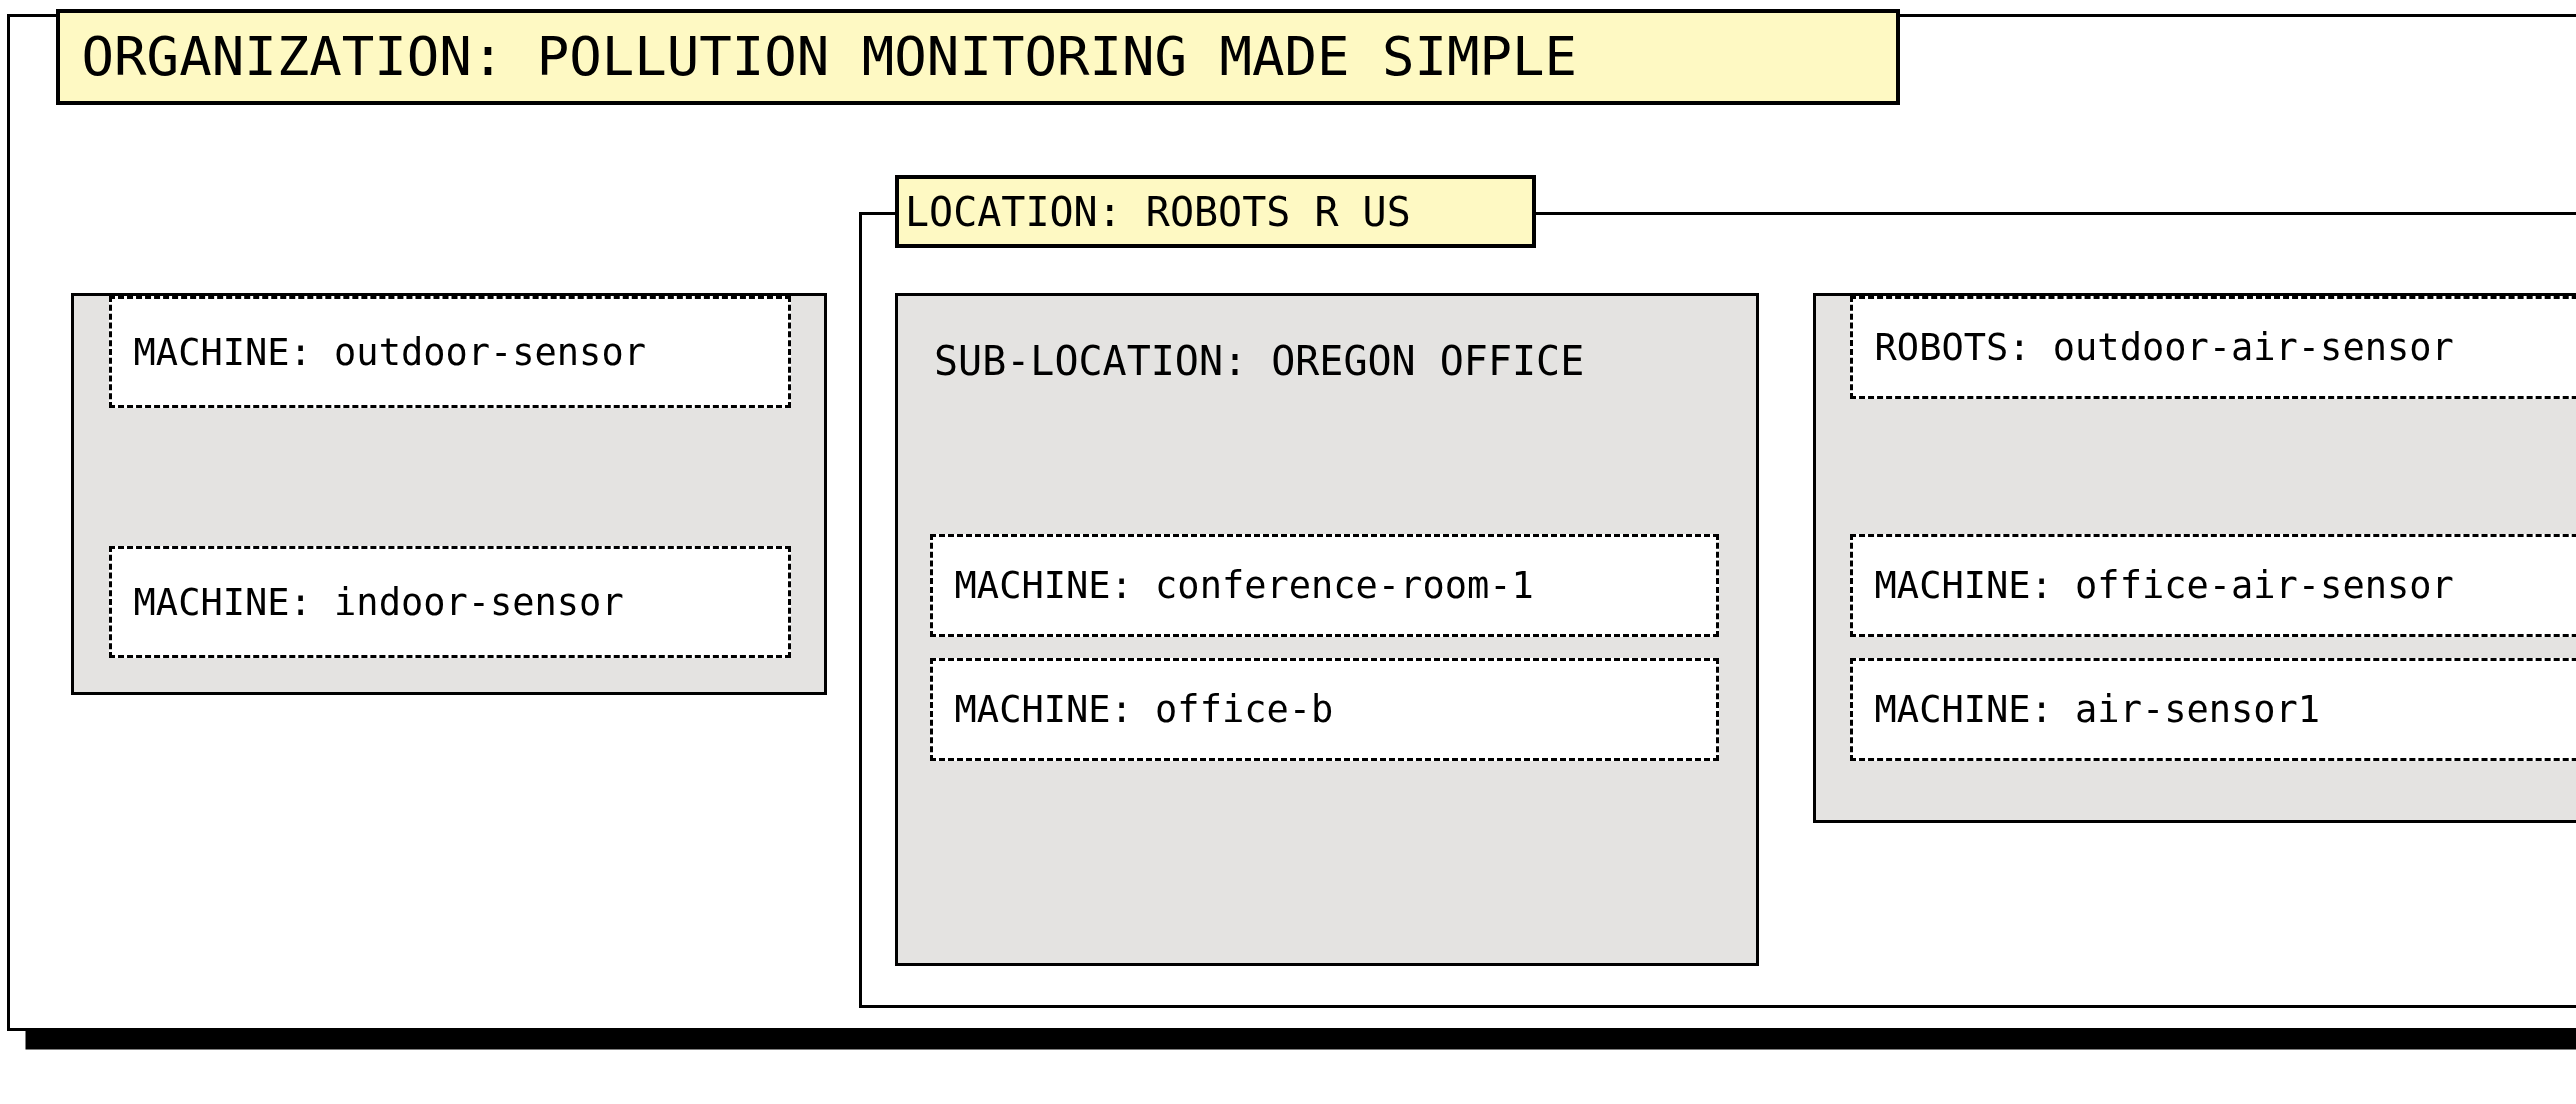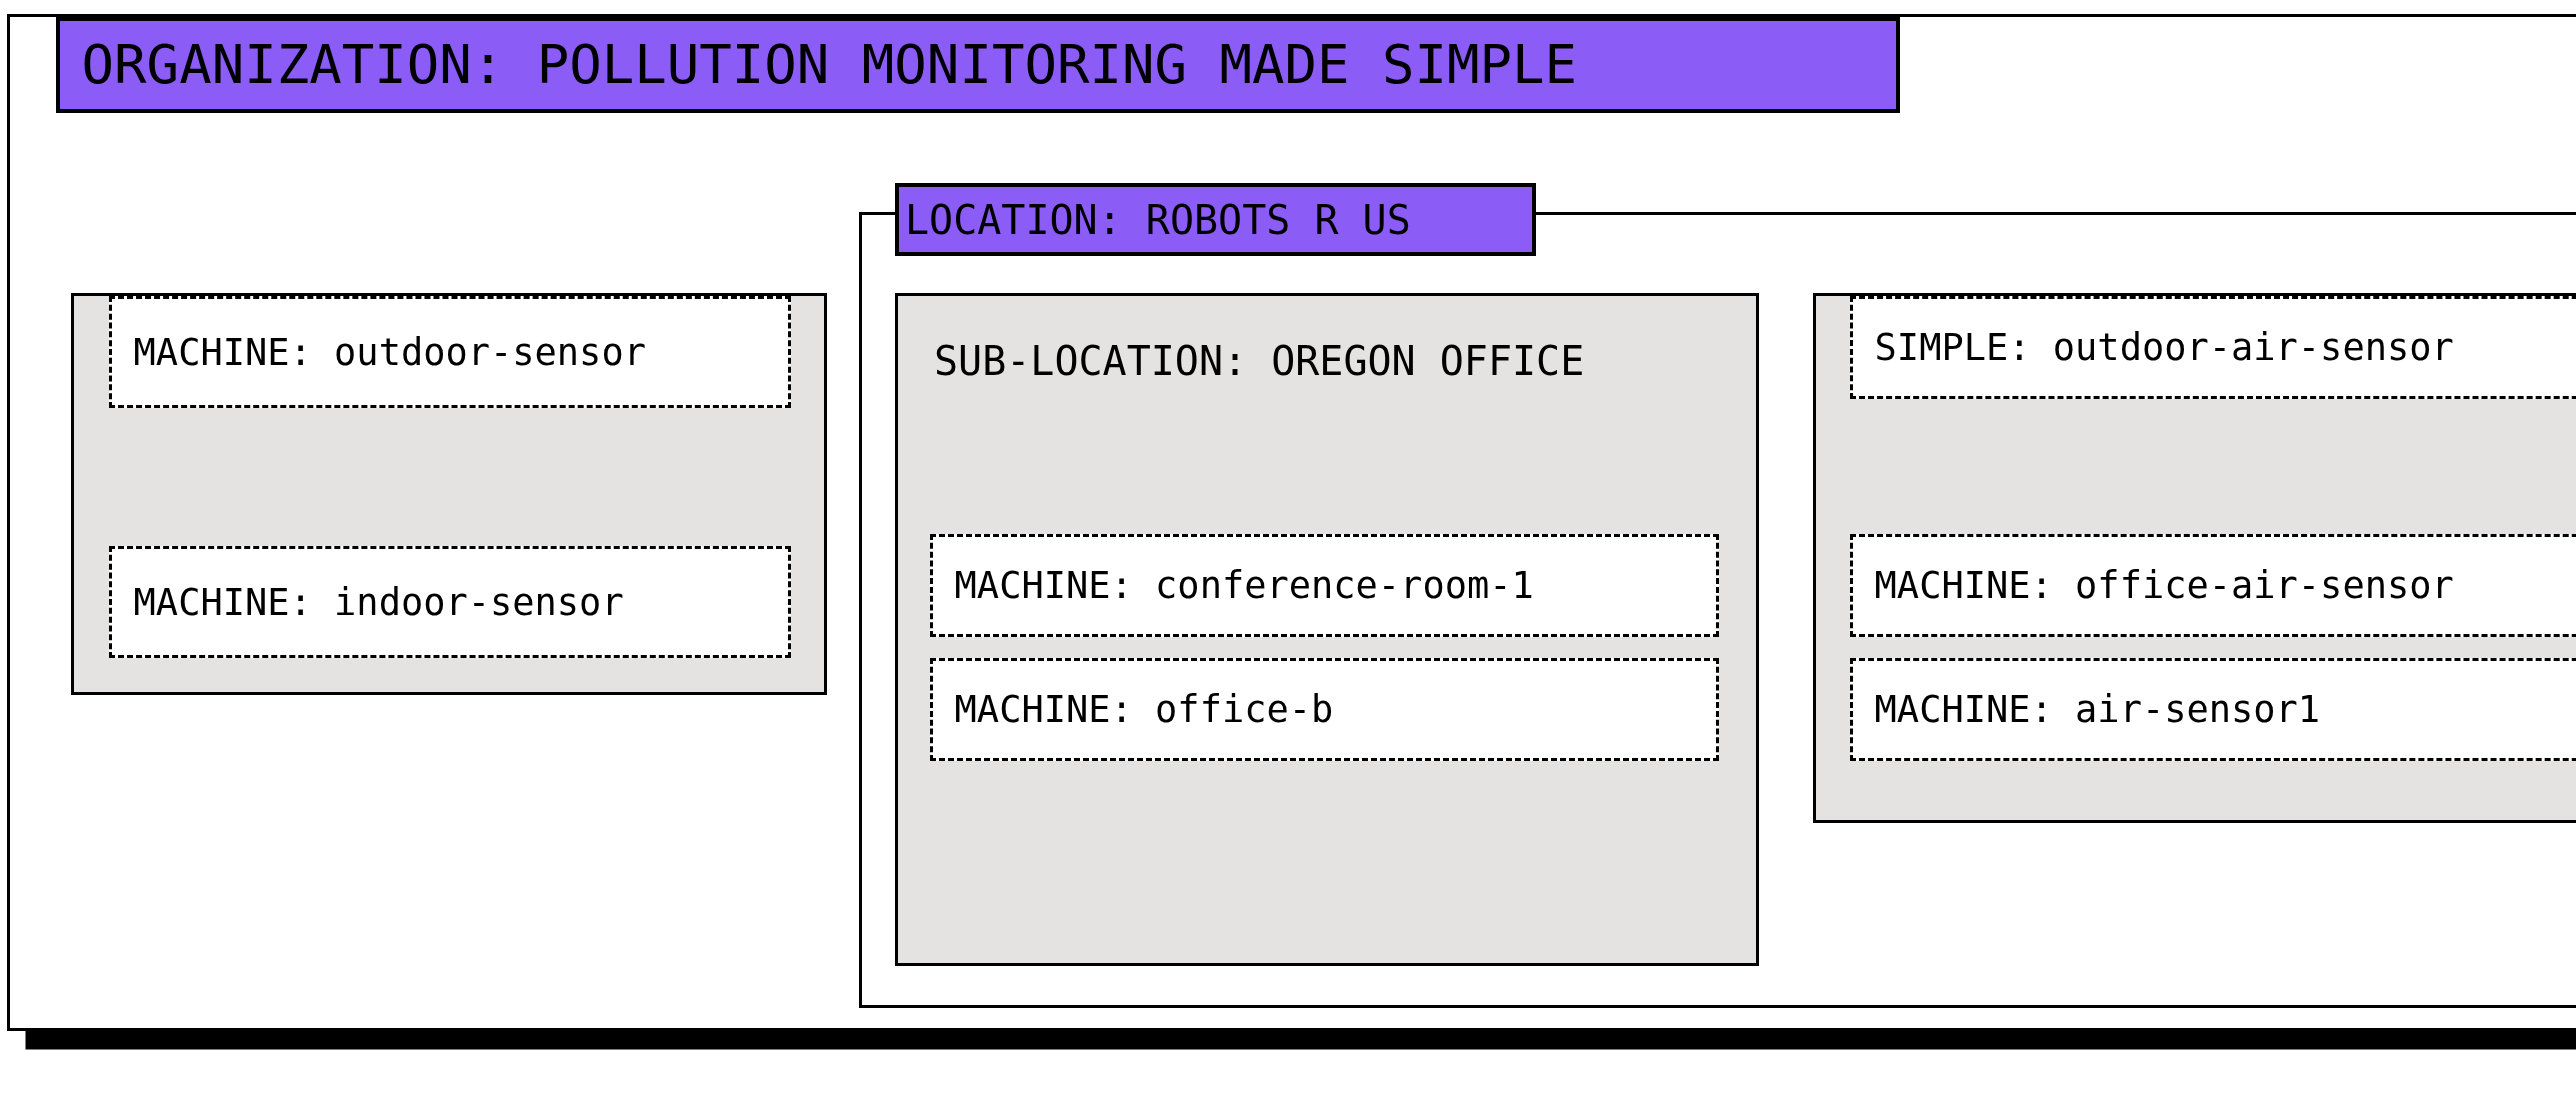--- a/index.html
+++ b/index.html
@@ -25,27 +25,26 @@
     width: 2821px;
     height: 1017px;
     border: 3.6px solid #000000;
     background: #ffffff;
     box-shadow: 18.5px 18.5px 0 0 #000000;
     z-index: 1;
   }
 
   
   .title-chip {
-    background: #8b5cf6;
+    background: #fef9c3;
     border: 4.6px solid #000000;
     display: flex;
     align-items: center;
     z-index: 6;
     white-space: nowrap;
-    margin-top: 8px;
   }
   .title-chip .chip-text {
     color: #000000;
     line-height: 1;
     letter-spacing: 0px;
   }
 
   #org-title-chip {
     left: 56px;
     top: 9.3px;
@@ -198,16 +197,16 @@
 
   <div class="machine-box">
     <span class="machine-text">MACHINE: office-air-sensor</span>
   </div>
 
   <div class="machine-box">
     <span class="machine-text">MACHINE: air-sensor1</span>
   </div>
 
   <div class="machine-box">
-    <span class="machine-text">SIMPLE: outdoor-air-sensor</span>
+    <span class="machine-text">ROBOTS: outdoor-air-sensor</span>
   </div>
 </div>
 
 
 </body></html>

